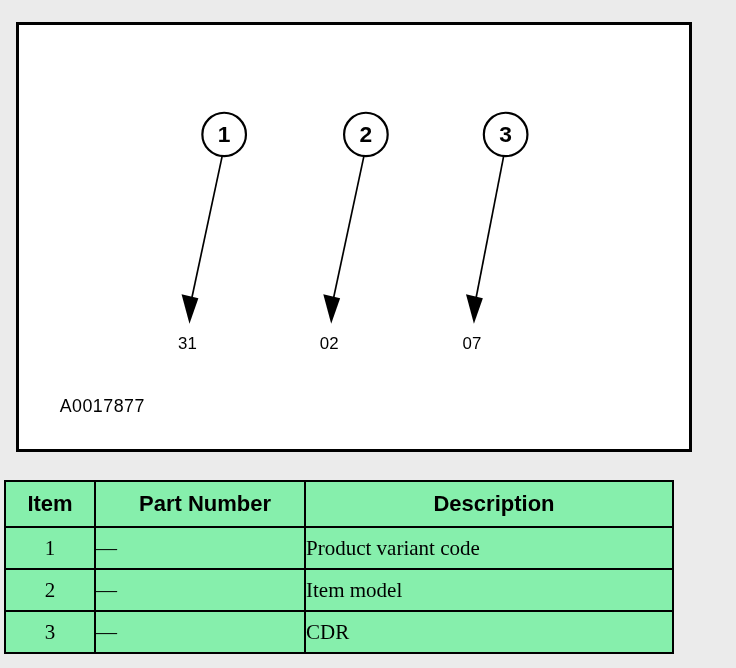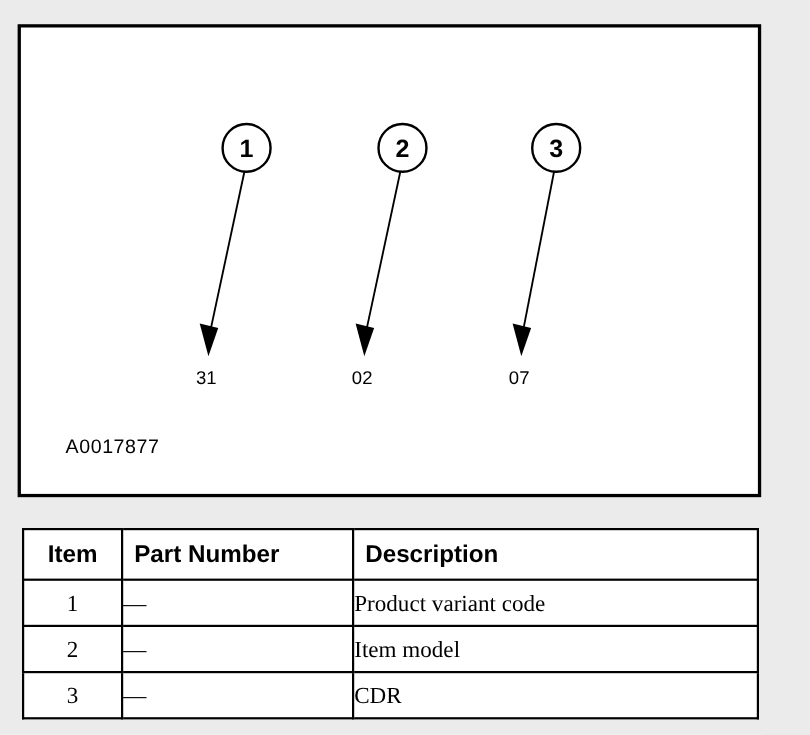--- a/index.html
+++ b/index.html
@@ -71,39 +71,39 @@
     font-family: "Liberation Sans", sans-serif;
     font-size: 18px;
     font-weight: normal;
     fill: #000000;
     letter-spacing: 0.5px;
   }
 
   
   .parts-table {
     position: absolute;
-    left: 20px;
+    left: 4px;
     top: 480px;
     width: 668px;
     border-collapse: collapse;
     table-layout: fixed;
-    background: #ffffff;
+    background: #86efac;
   }
   .parts-table th,
   .parts-table td {
     border: 2px solid #000000;
     padding: 0;
     height: 40px;
     vertical-align: middle;
   }
   .parts-table th {
     font-family: "Liberation Sans", sans-serif;
     font-size: 22px;
     font-weight: bold;
-    text-align: left;
+    text-align: center;
     padding-left: 10px;
     height: 44px;
     color: #000000;
   }
   .parts-table th.col-item {
     text-align: center;
     padding-left: 0;
   }
   .parts-table td {
     font-family: "Liberation Serif", serif;

